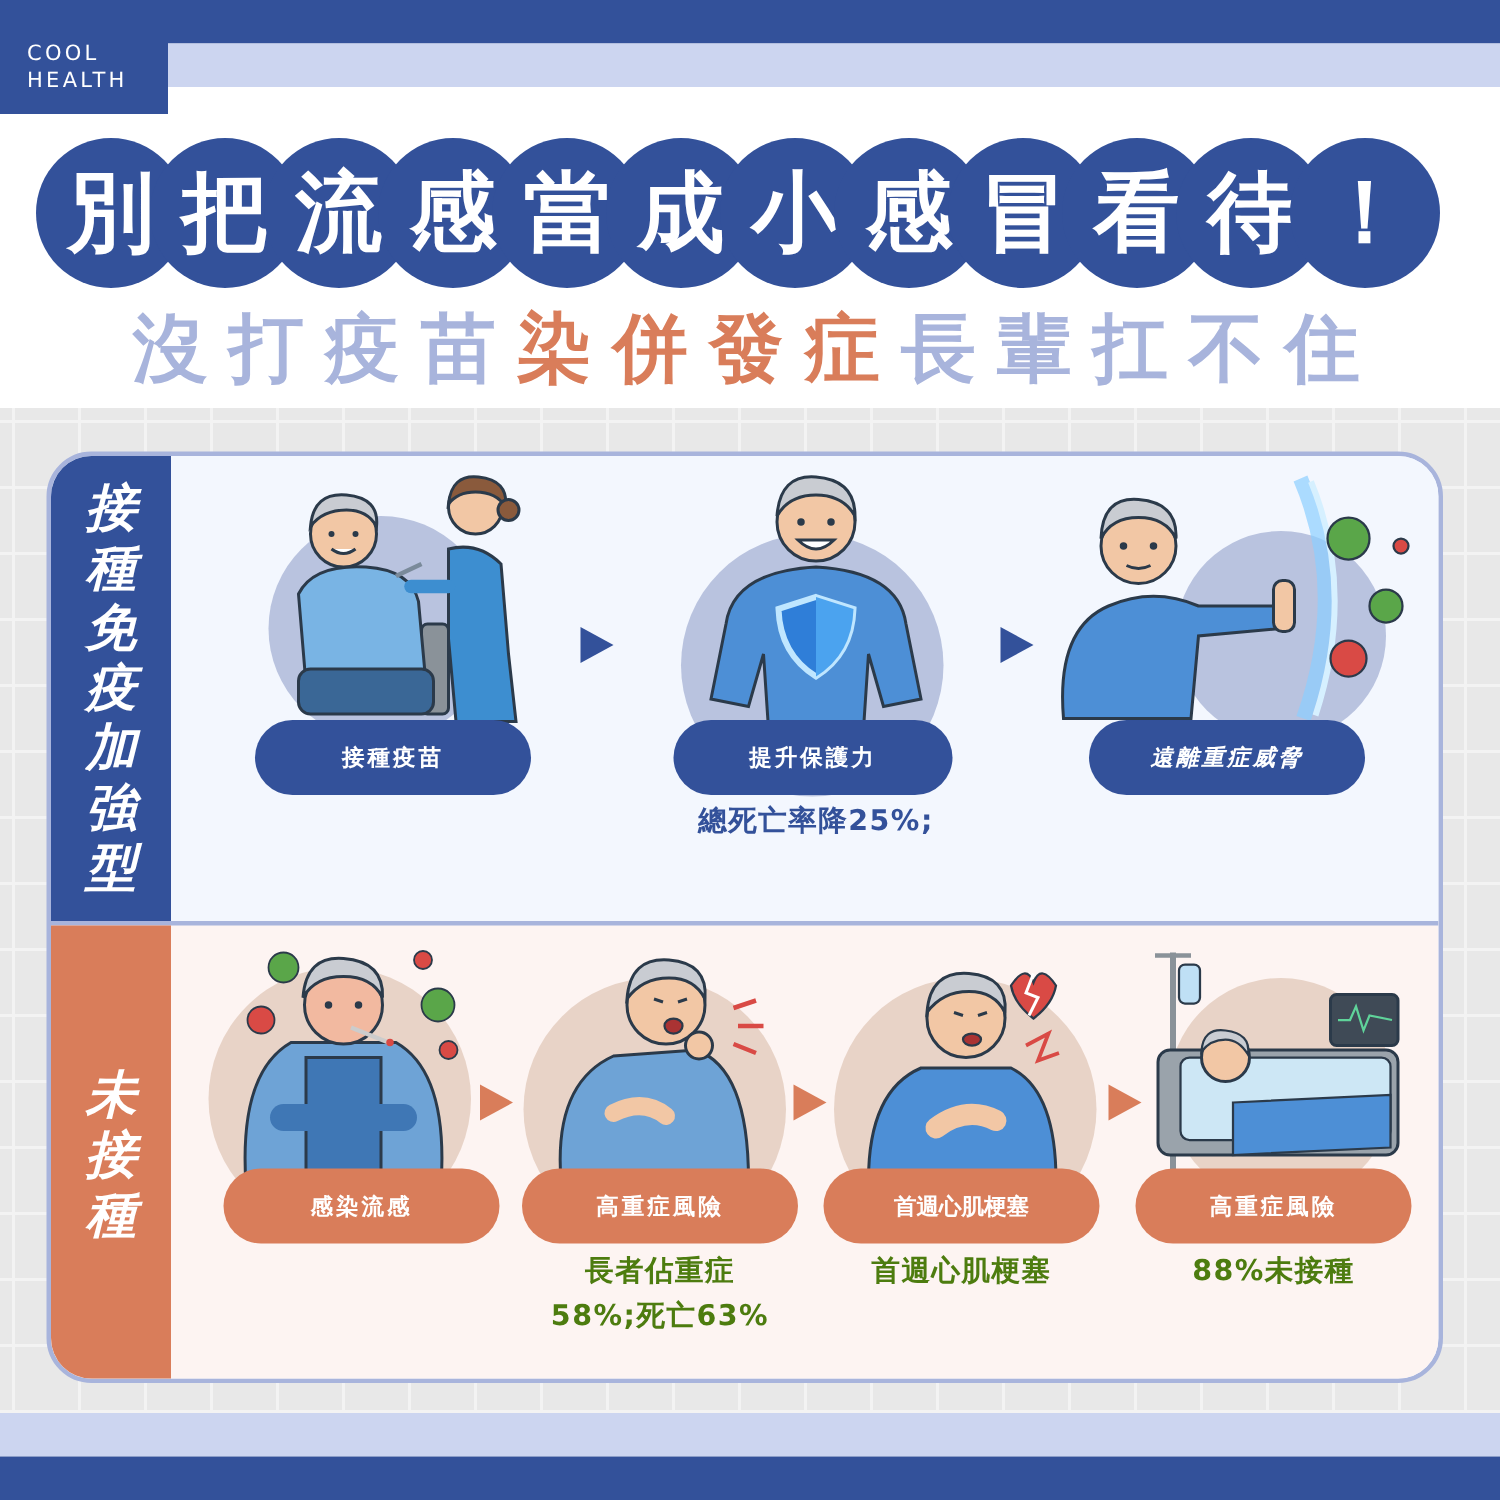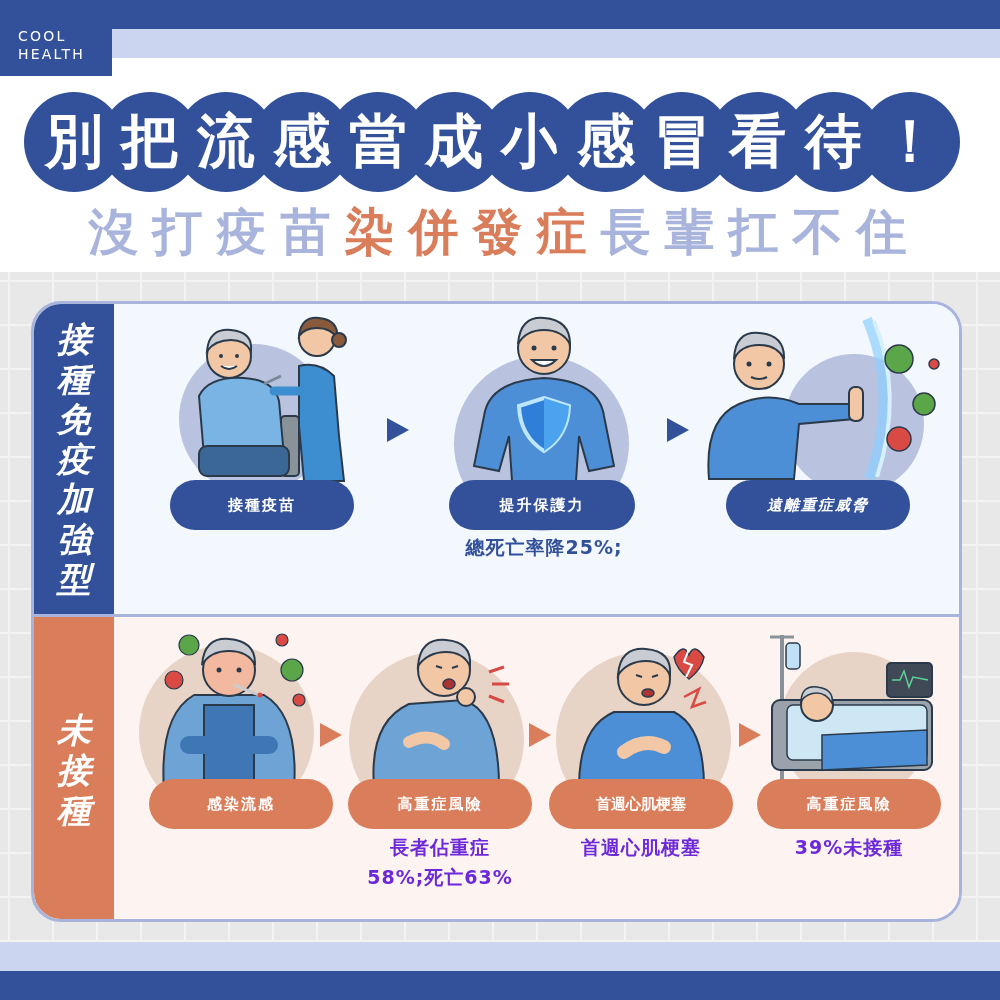--- a/index.html
+++ b/index.html
@@ -39,21 +39,21 @@
   .section.bottom .side-label { background: #d97d5a; }
   .side-label span { display: block; }
 
   .step { position: absolute; }
   .illus { position: absolute; border-radius: 50%; }
   .pill { position: absolute; height: 50px; border-radius: 25px; color: #fff; font-weight: bold; font-size: 15px; display: flex; align-items: center; justify-content: center; letter-spacing: 2px; }
   .pill.blue { background: #33519a; }
   .pill.orange { background: #d97d5a; }
   .note { position: absolute; text-align: center; font-weight: bold; font-size: 19px; line-height: 30px; letter-spacing: 1px; }
   .note.blue { color: #33519a; }
-  .note.orange { color: #6d28d9; }
+  .note.orange { color: #4d7c0f; }
 
   .arrow { position: absolute; width: 0; height: 0; border-top: 12px solid transparent; border-bottom: 12px solid transparent; }
   .arrow.blue { border-left: 22px solid #33519a; }
   .arrow.orange { border-left: 22px solid #d97d5a; }
 
   .figure-svg { position: absolute; }
 </style>
 </head>
 <body>
 
@@ -302,20 +302,20 @@
         <rect x="10" y="75" width="160" height="70" rx="8" fill="#9aa3ab" stroke="#2b3a4a" stroke-width="2"></rect>
         <rect x="25" y="80" width="140" height="55" rx="6" fill="#cde7f5" stroke="#2b3a4a" stroke-width="1.5"></rect>
         <path d="M60 110 L165 105 L165 140 L60 145 Z" fill="#4d8fd6" stroke="#2b3a4a" stroke-width="1.5"></path>
         <circle cx="55" cy="80" r="16" fill="#f2c7a5" stroke="#2b3a4a" stroke-width="2"></circle>
         <path d="M39 76 Q40 60 55 62 Q72 64 70 78 Q64 68 55 68 Q45 68 39 76Z" fill="#c9ccd2" stroke="#2b3a4a" stroke-width="1.5"></path>
         <rect x="125" y="38" width="45" height="34" rx="4" fill="#3f4a56" stroke="#2b3a4a" stroke-width="2"></rect>
         <path d="M130 55 L138 55 L142 46 L147 62 L151 52 L166 55" stroke="#5fd39a" stroke-width="1.5" fill="none"></path>
       </svg>
       <div class="pill orange" style="left:723px;top:162px;width:184px;">高重症風險</div>
       <div class="note orange" style="left:715px;top:215px;width:200px;">
-        <div>39%未接種</div>
+        <div>88%未接種</div>
       </div>
     </div>
   </div>
 </div>
 
 <div class="bottom-strip"></div>
 <div class="bottom-band"></div>
 
 </body></html>

